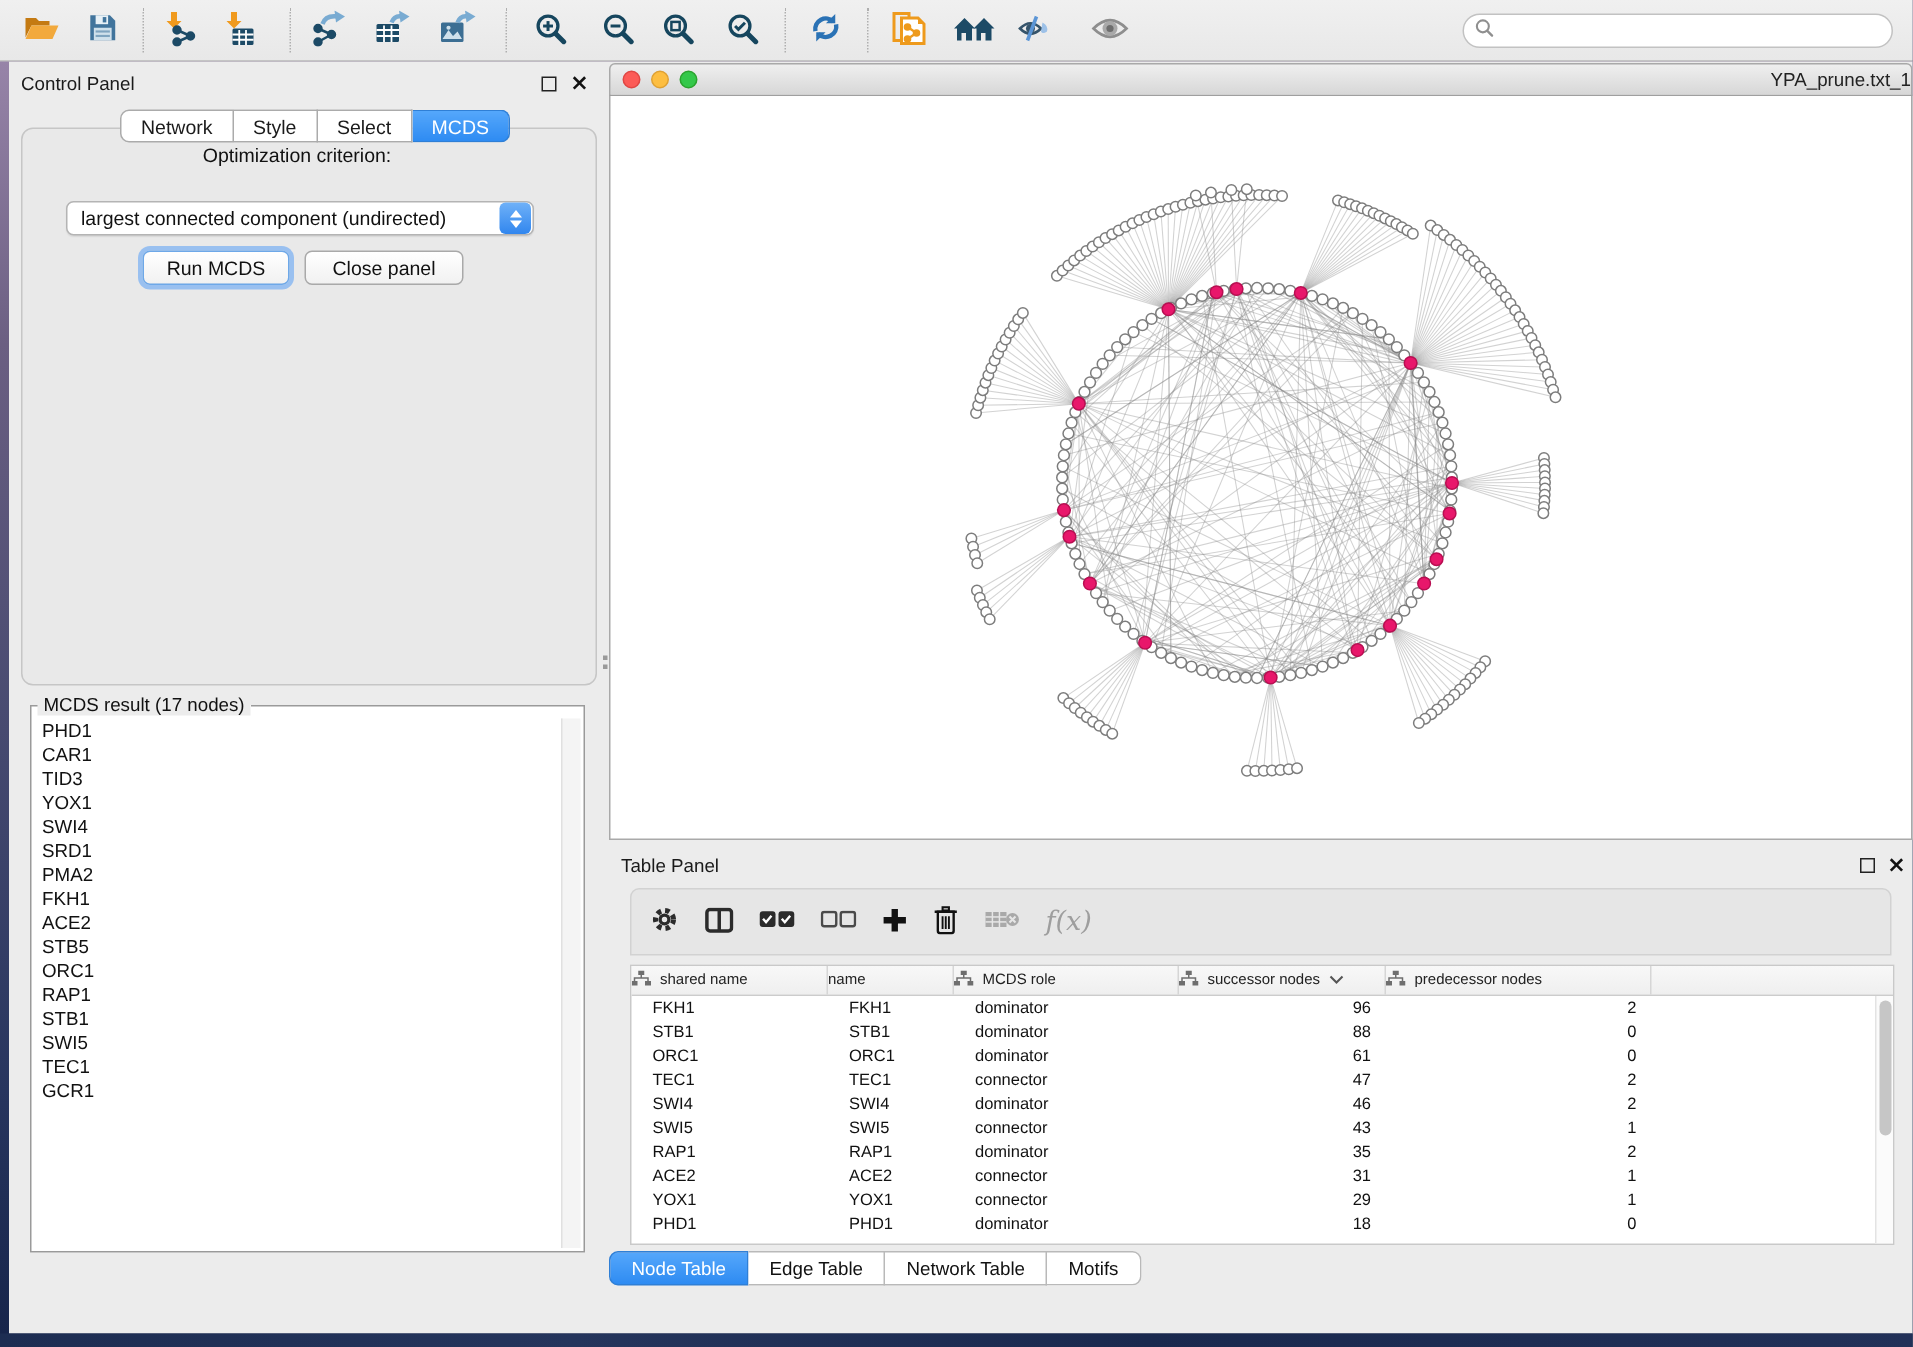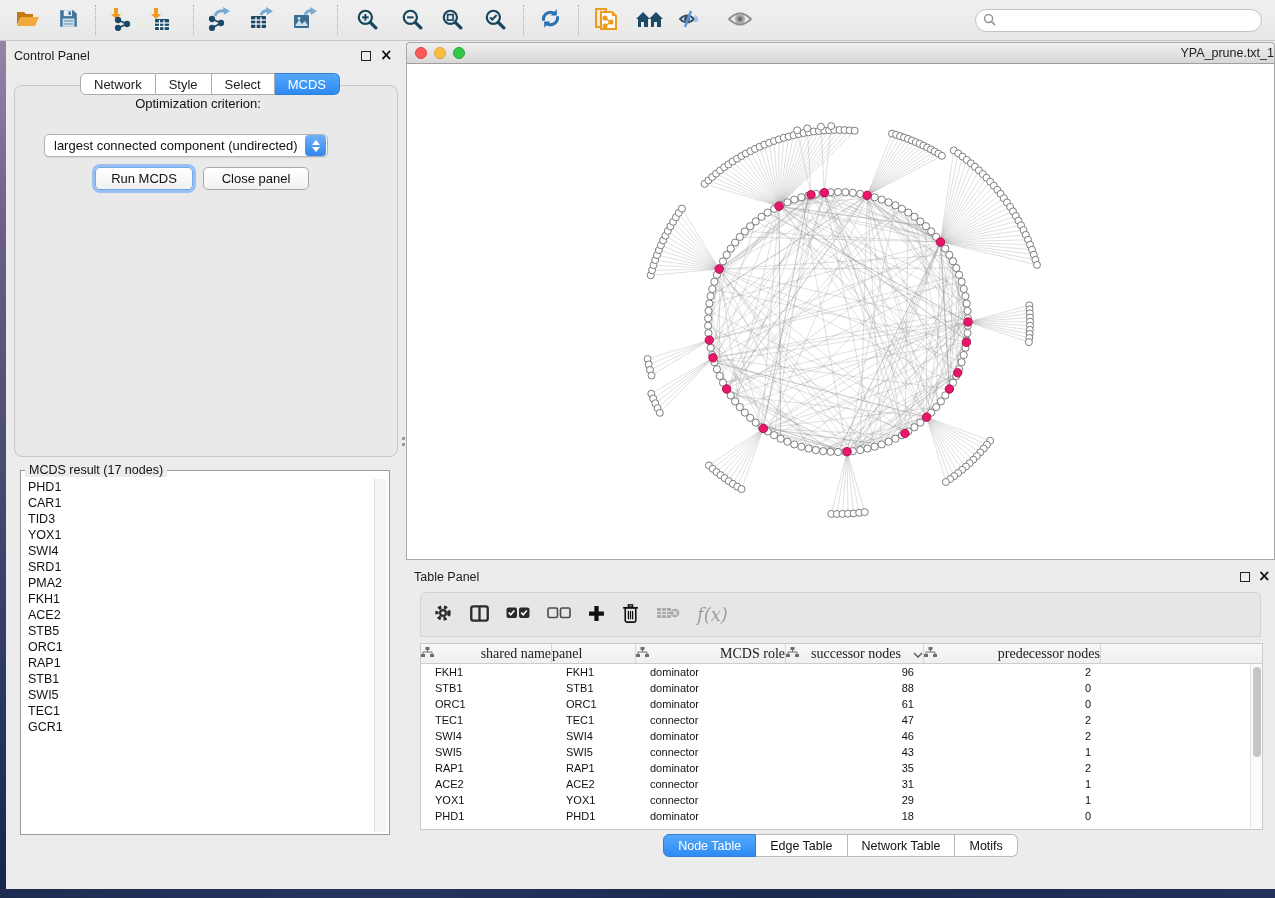--- a/index.html
+++ b/index.html
@@ -28,21 +28,21 @@
   .tab-card { position:absolute; left:8px; top:44px; width:384px; height:372px; background:#E9E9E9;
     border:1px solid #C6C6C6; border-radius:8px; }
   .seg-tabs { position:absolute; left:74px; top:32px; height:22px; display:flex; z-index:3; }
   .seg { height:22px; background:#FFFFFF; border:1px solid #ABABAB; border-left:none; font-size:13px; color:#1a1a1a;
     display:flex; align-items:center; justify-content:center; cursor:pointer; padding:0 13px;
     font-family:"Liberation Sans",sans-serif; }
   .seg:first-child { border-left:1px solid #ABABAB; border-radius:6px 0 0 6px; }
   .seg:last-child { border-radius:0 6px 6px 0; }
   .seg.active { background:linear-gradient(#55A7FB,#2E8BF2); color:#fff; border-color:#2F7FD6; }
   .opt-label { position:absolute; left:0; top:55px; width:384px; text-align:center; font-size:13px; color:#111; }
-  .dropdown { position:absolute; left:38px; top:93px; width:284px; height:23px; background:#fff;
+  .dropdown { position:absolute; left:38px; top:93px; width:312px; height:23px; background:#fff;
     border:1px solid #B4B4B4; border-radius:5px; display:flex; align-items:center; cursor:pointer;
     box-shadow:0 1px 1px rgba(0,0,0,.08); }
   .dropdown .dd-text { flex:1; font-size:13px; color:#111; padding-left:9px; white-space:nowrap; overflow:hidden; }
   .dd-step { width:21px; height:21px; border-radius:4px; margin-right:1px;
     background:linear-gradient(#6FB1F8,#3186EE); display:flex; flex-direction:column; align-items:center; justify-content:center; gap:2px; }
   .dd-step .up { width:0;height:0;border-left:4px solid transparent;border-right:4px solid transparent;border-bottom:5px solid #fff; }
   .dd-step .dn { width:0;height:0;border-left:4px solid transparent;border-right:4px solid transparent;border-top:5px solid #fff; }
   .aqua-btn { position:absolute; height:23px; background:linear-gradient(#FFFFFF,#F1F1F1); border:1px solid #A9A9A9;
     border-radius:5px; font-size:13px; color:#111; cursor:pointer; font-family:"Liberation Sans",sans-serif; }
   .aqua-btn.focus { box-shadow:0 0 0 3px rgba(110,170,245,.65); border-color:#6EA8E8; }
@@ -70,29 +70,29 @@
   .splitter i { width:3px; height:3px; background:#9a9a9a; display:block; }
   
   .table-panel { position:absolute; left:400px; top:524px; width:869px; height:293px; }
   .tp-toolbar { position:absolute; left:14px; top:27px; width:841px; height:45px; background:#E6E6E6;
     border:1px solid #D2D2D2; border-radius:6px 6px 0 0; display:flex; align-items:center; padding-left:12px; gap:17px; }
   .tp-btn { background:none; border:none; display:flex; align-items:center; justify-content:center; cursor:pointer; height:32px; }
   .fx { font-family:"DejaVu Serif", serif; font-style:italic; font-size:18px; color:#9E9E9E; }
   .tbl { position:absolute; left:14px; top:78px; width:843px; height:187px; background:#fff; border:1px solid #C9C9C9; overflow:hidden; }
   .tbl-hdr { display:grid; grid-template-columns:131px 84px 150px 138px 177px 1fr; height:20px;
     background:linear-gradient(#F8F8F8,#EFEFEF); border-bottom:1px solid #CCCCCC; }
-  .th { display:flex; align-items:center; justify-content:space-between; gap:6px; font-size:14px; color:#222;
-    border-right:1px solid #D6D6D6; cursor:pointer; overflow:hidden; white-space:nowrap;font-family:Liberation Serif, serif; }
+  .th { display:flex; align-items:center; justify-content:flex-start; gap:6px; font-size:10px; color:#222;
+    border-right:1px solid #D6D6D6; cursor:pointer; overflow:hidden; white-space:nowrap; }
   .tbl-body { position:absolute; left:0; top:20px; right:12px; bottom:0; }
   .tr { display:grid; grid-template-columns:131px 84px 150px 138px 177px 1fr; height:16px; cursor:default; }
   .td { font-size:11px; color:#111; padding-left:14px; line-height:16px; white-space:nowrap; }
   .td.num { text-align:right; padding-right:10px; padding-left:0; }
   .vscroll { position:absolute; right:0; top:20px; width:12px; bottom:0; background:#FBFBFB; border-left:1px solid #E3E3E3; }
   .vthumb { position:absolute; left:1.5px; top:3px; width:8px; height:90px; background:#C6C6C6; border-radius:4px; }
-  .bottom-tabs { position:absolute; left:0; right:0; top:269px; display:flex; justify-content:center; }
+  .bottom-tabs { position:absolute; left:0; right:0; top:269px; display:flex; justify-content:flex-start; }
   .btab { height:23px; background:#fff; border:1px solid #B9B9B9; border-left:none; font-size:12.5px; color:#111;
     display:flex; align-items:center; padding:0 14px; cursor:pointer; font-family:"Liberation Sans",sans-serif; }
   .btab:first-child { border-left:1px solid #B9B9B9; border-radius:6px 0 0 6px; }
   .btab:last-child { border-radius:0 6px 6px 0; }
   .btab.active { background:linear-gradient(#55A7FB,#2E8BF2); color:#fff; border-color:#2F7FD6; }
   
   .statusbar { position:absolute; left:6px; right:0; top:819px; height:29px; background:#ECECEC; border-top:1px solid #C9C9C9; }
   .sb-left { position:absolute; left:6px; top:4px; width:29px; height:22px; background:#F5F5F5; border:1px solid #ADADAD;
     display:flex; align-items:center; justify-content:center; cursor:pointer; }
   .mem-btn { position:absolute; right:13px; top:4px; height:22px; background:#FDFDFD; border:1px solid #ABABAB;
@@ -1107,21 +1107,21 @@
                   <g fill="#6E6E6E">
                     <rect x="4.5" y="0" width="4" height="3"></rect>
                     <rect x="0" y="7" width="4" height="3"></rect>
                     <rect x="9" y="7" width="4" height="3"></rect>
                   </g>
                   <path d="M6.5 3v2M2 7V5h9v2" stroke="#6E6E6E" fill="none"></path>
                 </svg></span>
             <span>shared name</span>
           </div>
           <div class="th">
-            <span>panel</span>
+            <span>name</span>
           </div>
           <div class="th">
             <span><svg width="13" height="11" viewBox="0 0 13 11">
                   <g fill="#6E6E6E">
                     <rect x="4.5" y="0" width="4" height="3"></rect>
                     <rect x="0" y="7" width="4" height="3"></rect>
                     <rect x="9" y="7" width="4" height="3"></rect>
                   </g>
                   <path d="M6.5 3v2M2 7V5h9v2" stroke="#6E6E6E" fill="none"></path>
                 </svg></span>

